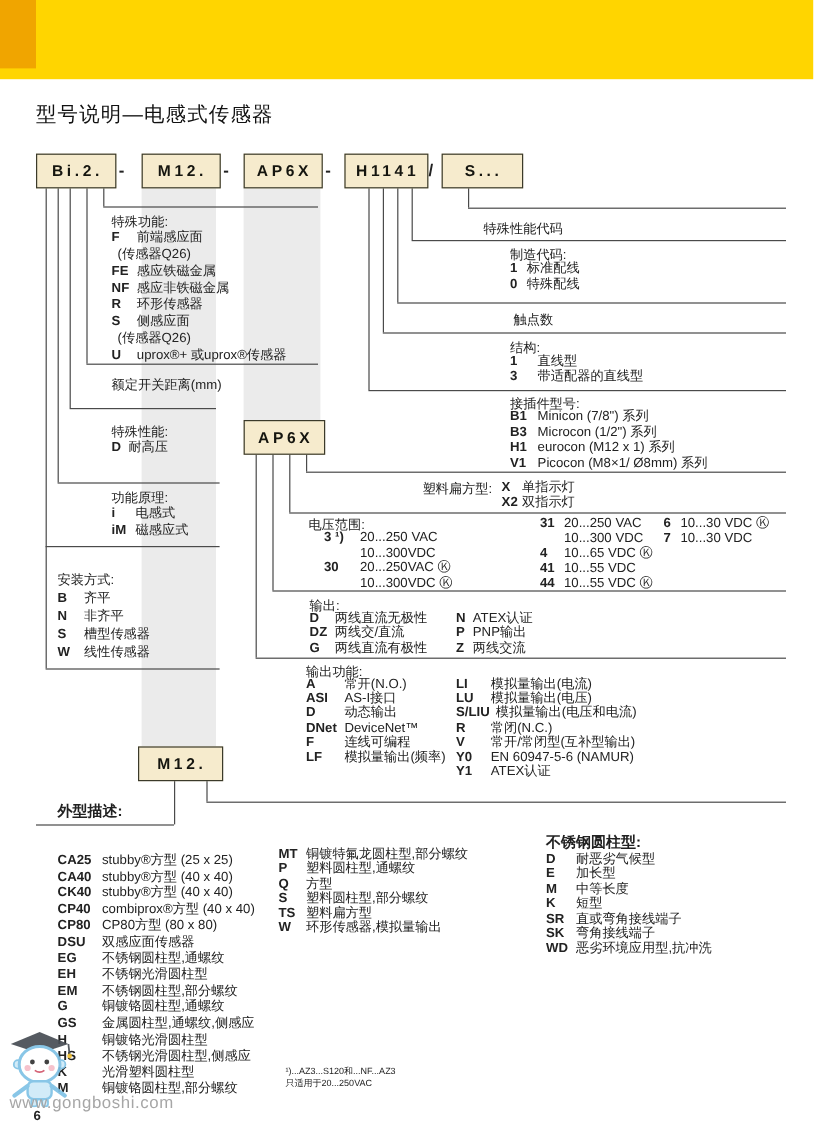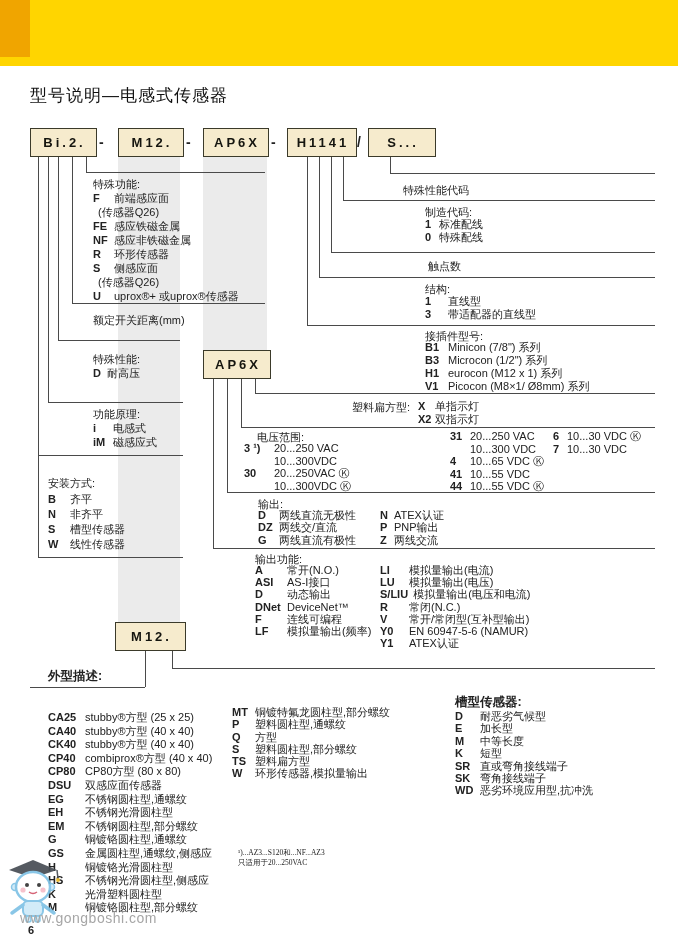--- a/index.html
+++ b/index.html
@@ -15,24 +15,24 @@
   .stripe{position:absolute;background:var(--stripe,#EBEBEB);z-index:0}
   .vl{position:absolute;width:1px;background:var(--line,#4A4A4A);z-index:1}
   .hl{position:absolute;height:1px;background:var(--line,#4A4A4A);z-index:1}
   .lbl{position:absolute;font-size:11px;white-space:nowrap;z-index:1}
   .h2{position:absolute;font-size:12.5px;font-weight:bold;white-space:nowrap;z-index:1}
   .list{position:absolute;font-size:11px;line-height:14px;white-space:nowrap;z-index:1}
   .list .row{display:flex}
   .list .k{font-weight:bold;flex:0 0 var(--kw,20px)}
   .list.minw .k{flex:0 0 auto;min-width:var(--kw,20px);padding-right:5px}
   .list .t.ind{padding-left:5px}
-  .footnote{position:absolute;left:238px;top:848px;font-family:Liberation Serif, serif;font-size:7.5px;line-height:10px;color:#222;z-index:1}
+  .footnote{position:absolute;left:238px;top:888px;font-family:Liberation Sans, sans-serif;font-size:7.5px;line-height:10px;color:#222;z-index:1}
   .wm-brand{position:absolute;left:64px;top:880px;font-size:30px;font-weight:bold;letter-spacing:10px;
             color:#8a8a8a;opacity:.5;z-index:3;white-space:nowrap}
-  .wm-url{position:absolute;left:20px;top:910px;font-size:14px;color:#a6a6a6;letter-spacing:.5px;z-index:3}
+  .wm-url{position:absolute;left:8px;top:910px;font-size:14px;color:#a6a6a6;letter-spacing:.5px;z-index:3}
   .wm-page{position:absolute;left:28px;top:924px;font-size:11px;font-weight:bold;color:#222;z-index:4}
   .mascot{position:absolute;left:2px;top:853px;z-index:3;opacity:.92}
 </style>
 </head>
 <body>
 
 <div class="page">
 
   <div class="topbar">
     <div class="corner"></div>
@@ -220,21 +220,21 @@
         <span class="k">X</span>
         <span class="t">单指示灯</span>
       </div>
       <div class="row">
         <span class="k">X2</span>
         <span class="t">双指示灯</span>
       </div>
     </div>
 
   <div class="lbl" style="left:257px;top:430px">电压范围:</div>
-  <div class="list" style="left:244px;top:442px;--kw:30px;line-height:12.5px">
+  <div class="list" style="left:270px;top:442px;--kw:30px;line-height:12.5px">
       <div class="row">
         <span class="k">3 ¹)</span>
         <span class="t">20...250 VAC</span>
       </div>
       <div class="row">
         <span class="k"></span>
         <span class="t">10...300VDC</span>
       </div>
       <div class="row">
         <span class="k">30</span>
@@ -450,21 +450,21 @@
       <div class="row">
         <span class="k">TS</span>
         <span class="t">塑料扁方型</span>
       </div>
       <div class="row">
         <span class="k">W</span>
         <span class="t">环形传感器,模拟量输出</span>
       </div>
     </div>
 
-  <div class="h2" style="left:455px;top:694px">槽型传感器:</div>
+  <div class="h2" style="left:455px;top:694px">不锈钢圆柱型:</div>
   <div class="list" style="left:455px;top:710px;--kw:25px;line-height:12.4px">
       <div class="row">
         <span class="k">D</span>
         <span class="t">耐恶劣气候型</span>
       </div>
       <div class="row">
         <span class="k">E</span>
         <span class="t">加长型</span>
       </div>
       <div class="row">

